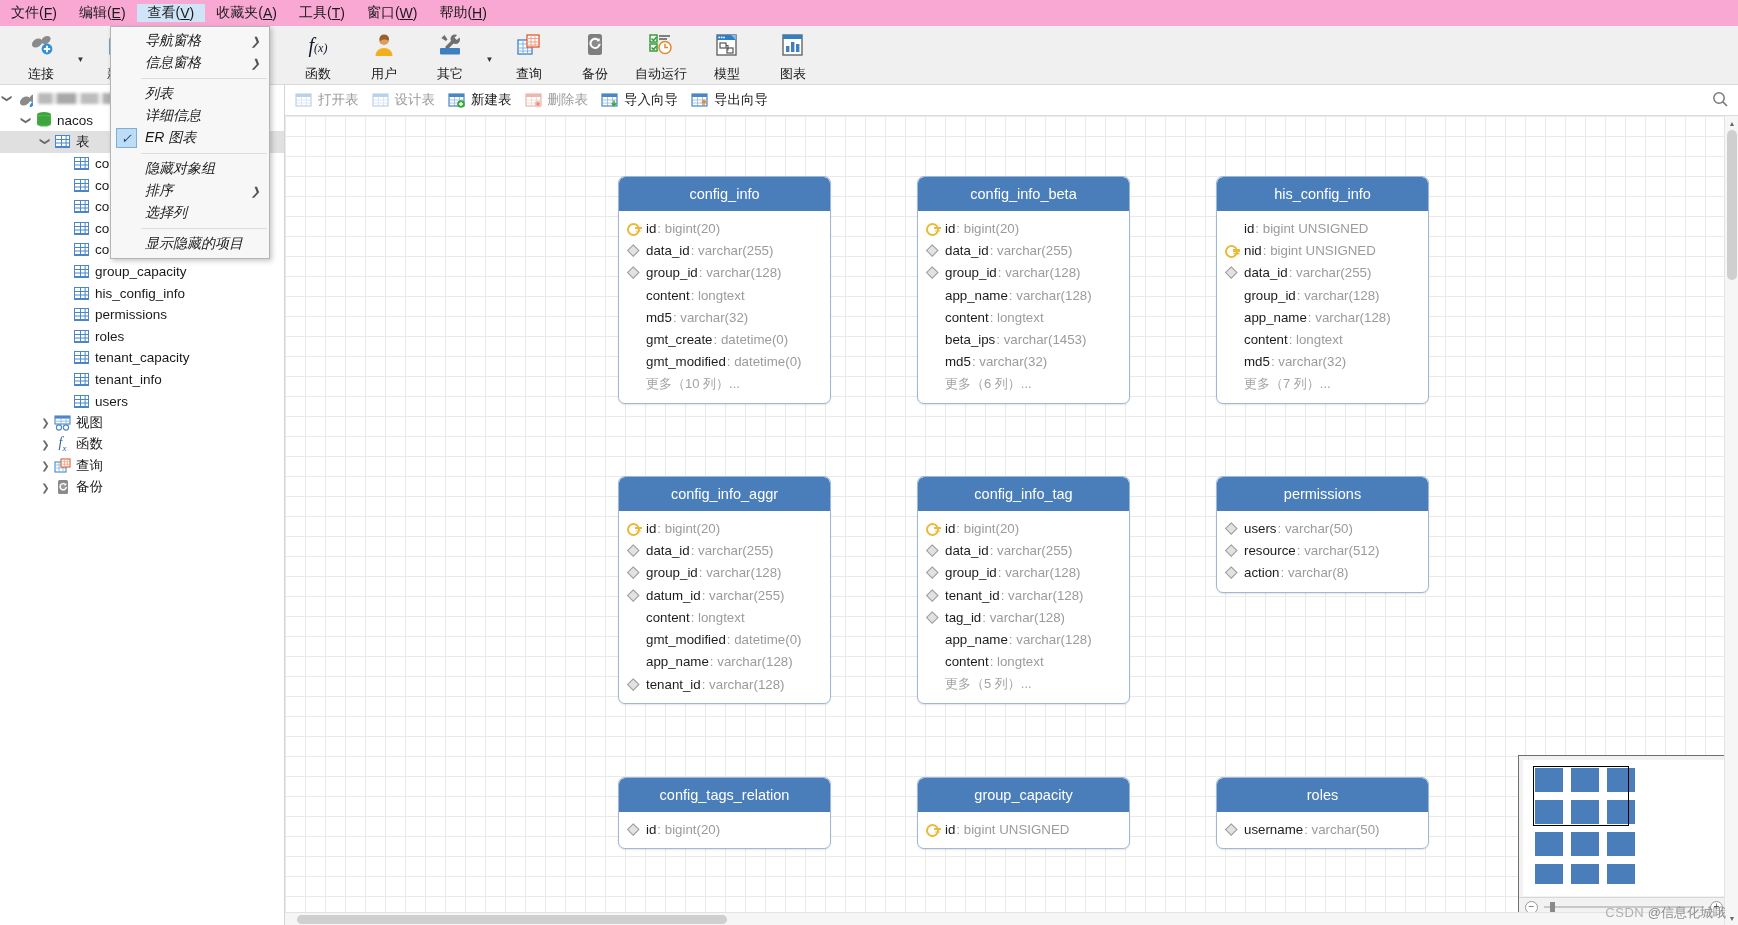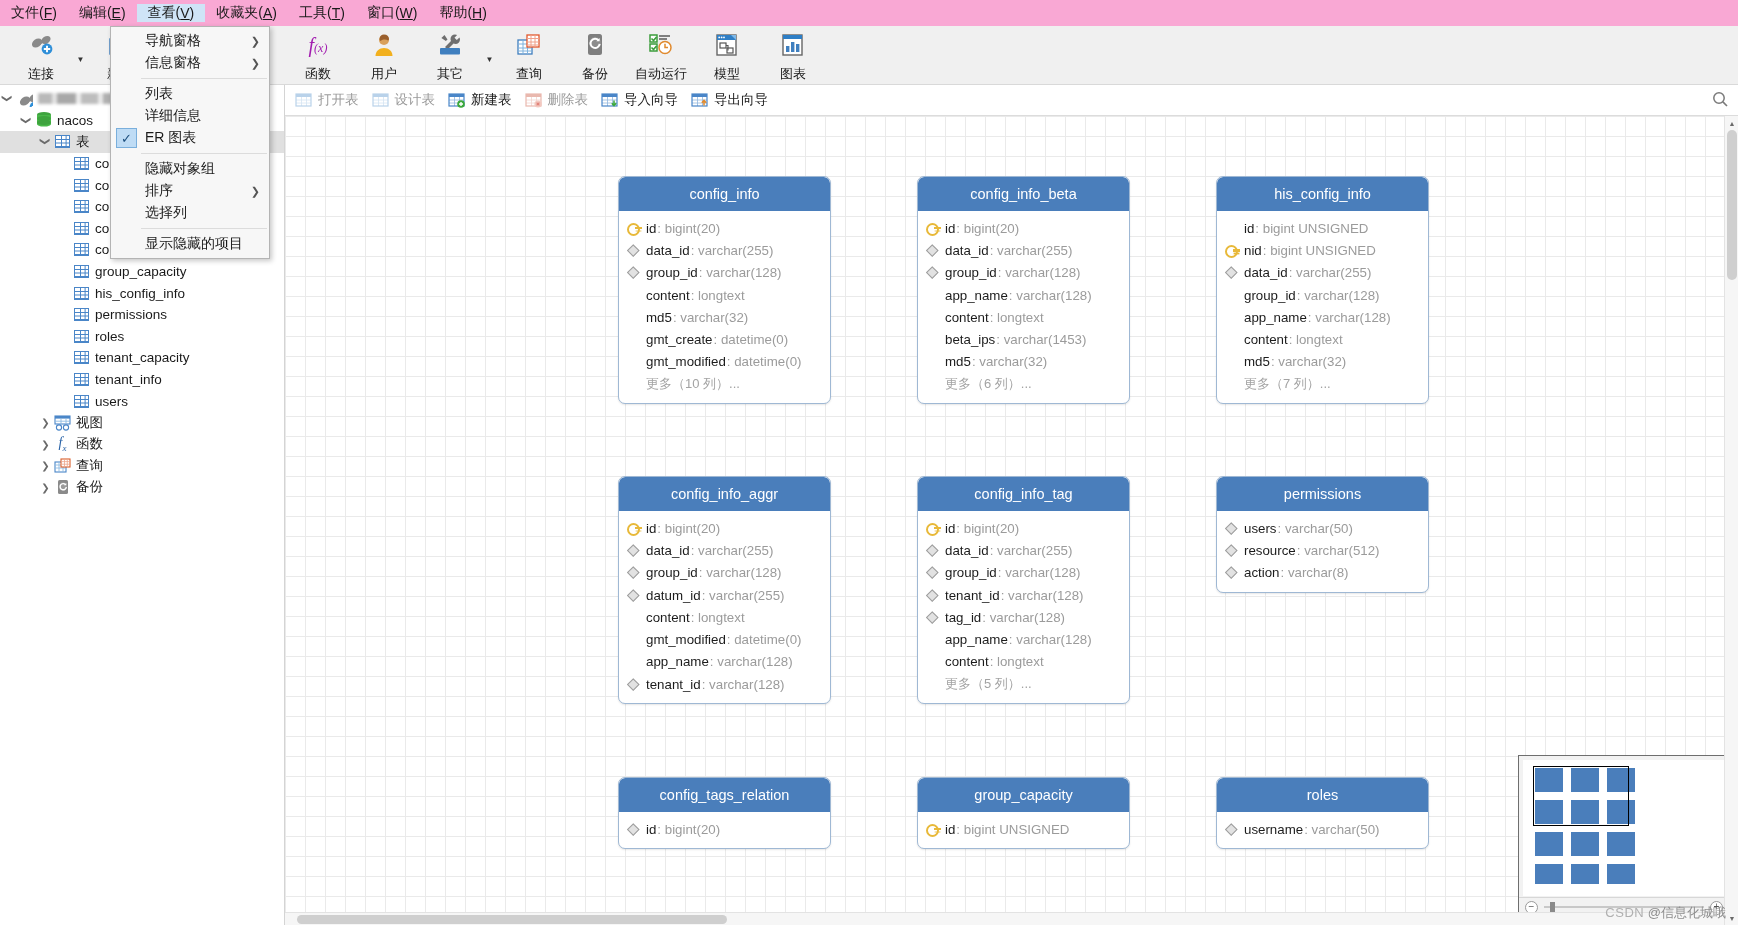--- a/index.html
+++ b/index.html
@@ -71,20 +71,21 @@
     padding: 3px 0;
     font-size: 14px;
   }
   .mi {
     height: 22px;
     display: flex; align-items: center;
     padding-left: 34px; padding-right: 0;
     position: relative;
     cursor: default;
     white-space: nowrap;
+    font-style: italic;
   }
   .mi .arrow {
     position: absolute; right: 9px;
     font-size: 11px; color: #555;
   }
   .mi .chk {
     position: absolute; left: 5px; top: 1px;
     width: 21px; height: 20px;
     background: #bfdcf5;
     border: 1px solid #7aafdc;
@@ -360,21 +361,21 @@
           <rect x="3" y="4" width="20" height="4" fill="#3f7fbf"></rect>
           <path d="M3 11.5h20M10 8v8M16.5 8v8" stroke="#7fb2dd" stroke-width="1"></path>
           <circle cx="9" cy="19" r="3.4" fill="#fff" stroke="#3f7fbf" stroke-width="1.5"></circle>
           <circle cx="17" cy="19" r="3.4" fill="#fff" stroke="#3f7fbf" stroke-width="1.5"></circle>
         </svg>
       </span>
       <span class="tb-lbl">视图</span>
     </div>
     <div class="tb-btn">
       <span class="tb-ico">
-        <span style="font-family:'Liberation Serif',serif;font-style:italic;color:#a21caf;font-size:20px;line-height:1;">f<span style="font-size:12px;">(x)</span></span>
+        <span style="font-family:'Liberation Serif',serif;font-style:italic;color:#0f172a;font-size:20px;line-height:1;">f<span style="font-size:12px;">(x)</span></span>
       </span>
       <span class="tb-lbl">函数</span>
     </div>
     <div class="tb-btn">
       <span class="tb-ico">
         <svg width="26" height="26" viewBox="0 0 26 26">
           <circle cx="13" cy="8" r="5" fill="#d9a05b"></circle>
           <path d="M13 2.6c3 0 5 2 5 4.4 0 .8-.4 1.4-1 1.4-1.6-1-5-1.4-7.4.6-.9-.6-1-1.4-1-2C8.6 4.3 10.5 2.6 13 2.6z" fill="#9a5f2d"></path>
           <path d="M4.5 24c0-5 3.8-8 8.5-8s8.5 3 8.5 8z" fill="#f2b01e"></path>
         </svg>

